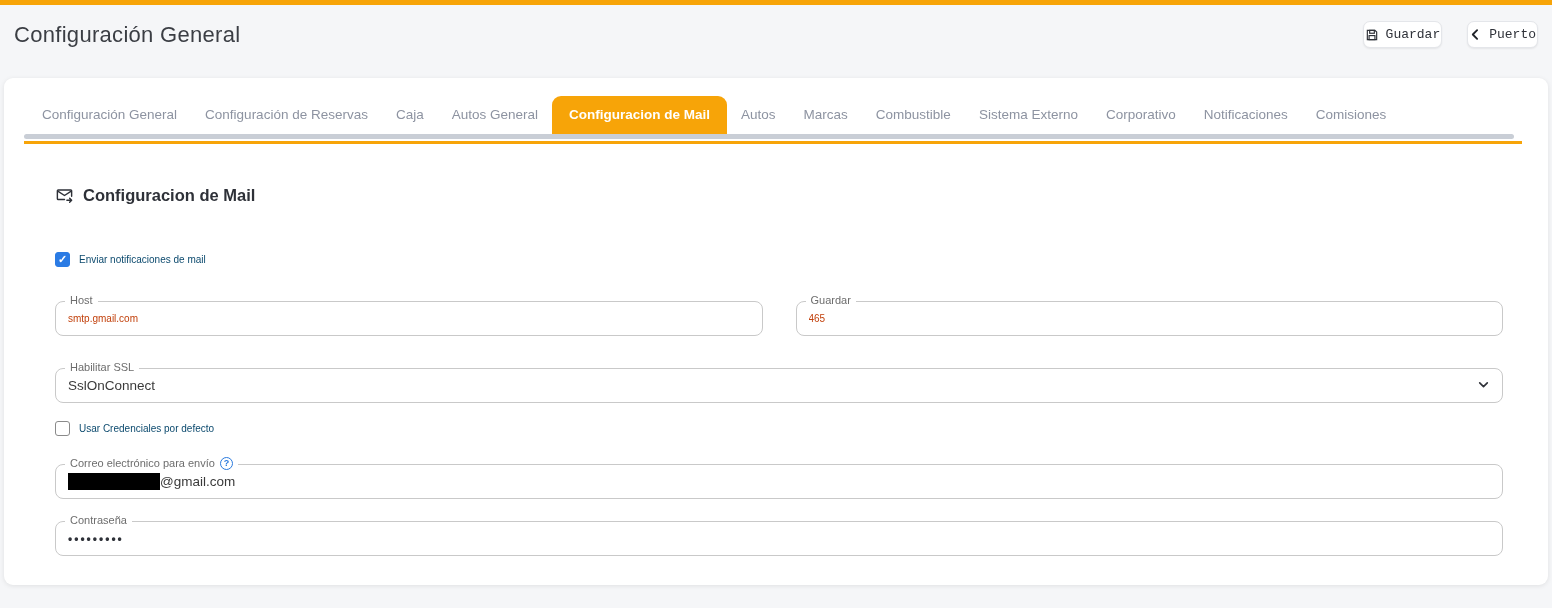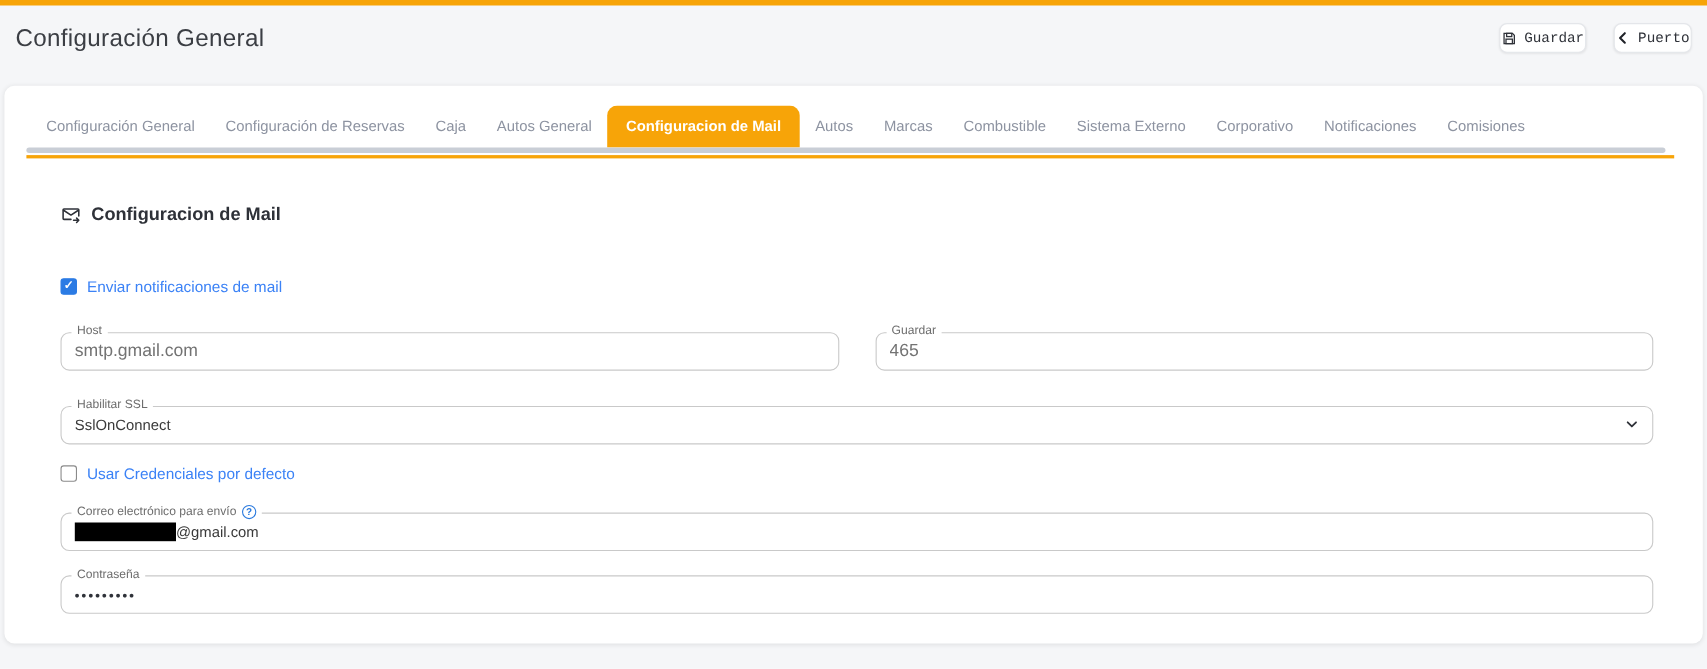--- a/index.html
+++ b/index.html
@@ -71,35 +71,35 @@
   .checkbox{
     width:15px;height:15px;border-radius:3px;flex:none;
     border:1px solid #8a8a8a;background:#fff;
     display:flex;align-items:center;justify-content:center;
   }
   .checkbox.checked{
     background:var(--check-blue);border-color:var(--check-blue);
     color:#fff;font-size:11px;font-weight:700;line-height:1;
   }
   .checkbox:not(.checked) .tick{display:none;}
-  .check-label{font-size:14px;color:#3b82f6;}
+  .check-label{font-size:10px;color:#0c4a6e;}
   
   .field-row{display:flex;gap:33px;}
   .field{
     position:relative;border:1px solid var(--border-gray);border-radius:8px;
     height:35px;display:flex;align-items:center;padding:0 12px;
     font-size:13.5px;color:#3a3a3a;background:#fff;
   }
   .field .float-label{
     position:absolute;top:-8px;left:9px;background:#fff;padding:0 5px;
     font-size:11px;color:#6d6d6d;display:flex;align-items:center;gap:5px;line-height:13px;
   }
   .field input{
     border:none;outline:none;width:100%;font-family:inherit;
-    font-size:16px;color:#737373;background:transparent;padding:0;
+    font-size:10px;color:#c2410c;background:transparent;padding:0;
   }
   .field input.pw{font-size:12px;font-weight:700;letter-spacing:2px;color:#2f3239;}
   .grow{flex:1;}
   .row-host{margin-top:34px;}
   .row-ssl{margin-top:32px;}
   .row-cred{margin-top:18px;}
   .row-email{margin-top:28px;}
   .row-pass{margin-top:22px;}
   .select-field{cursor:pointer;justify-content:space-between;}
   .chevron-down{flex:none;margin-left:8px;}

